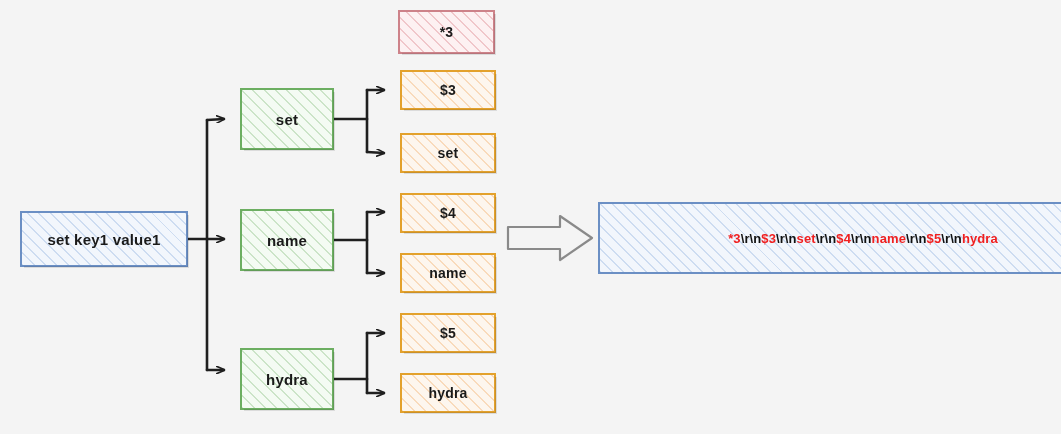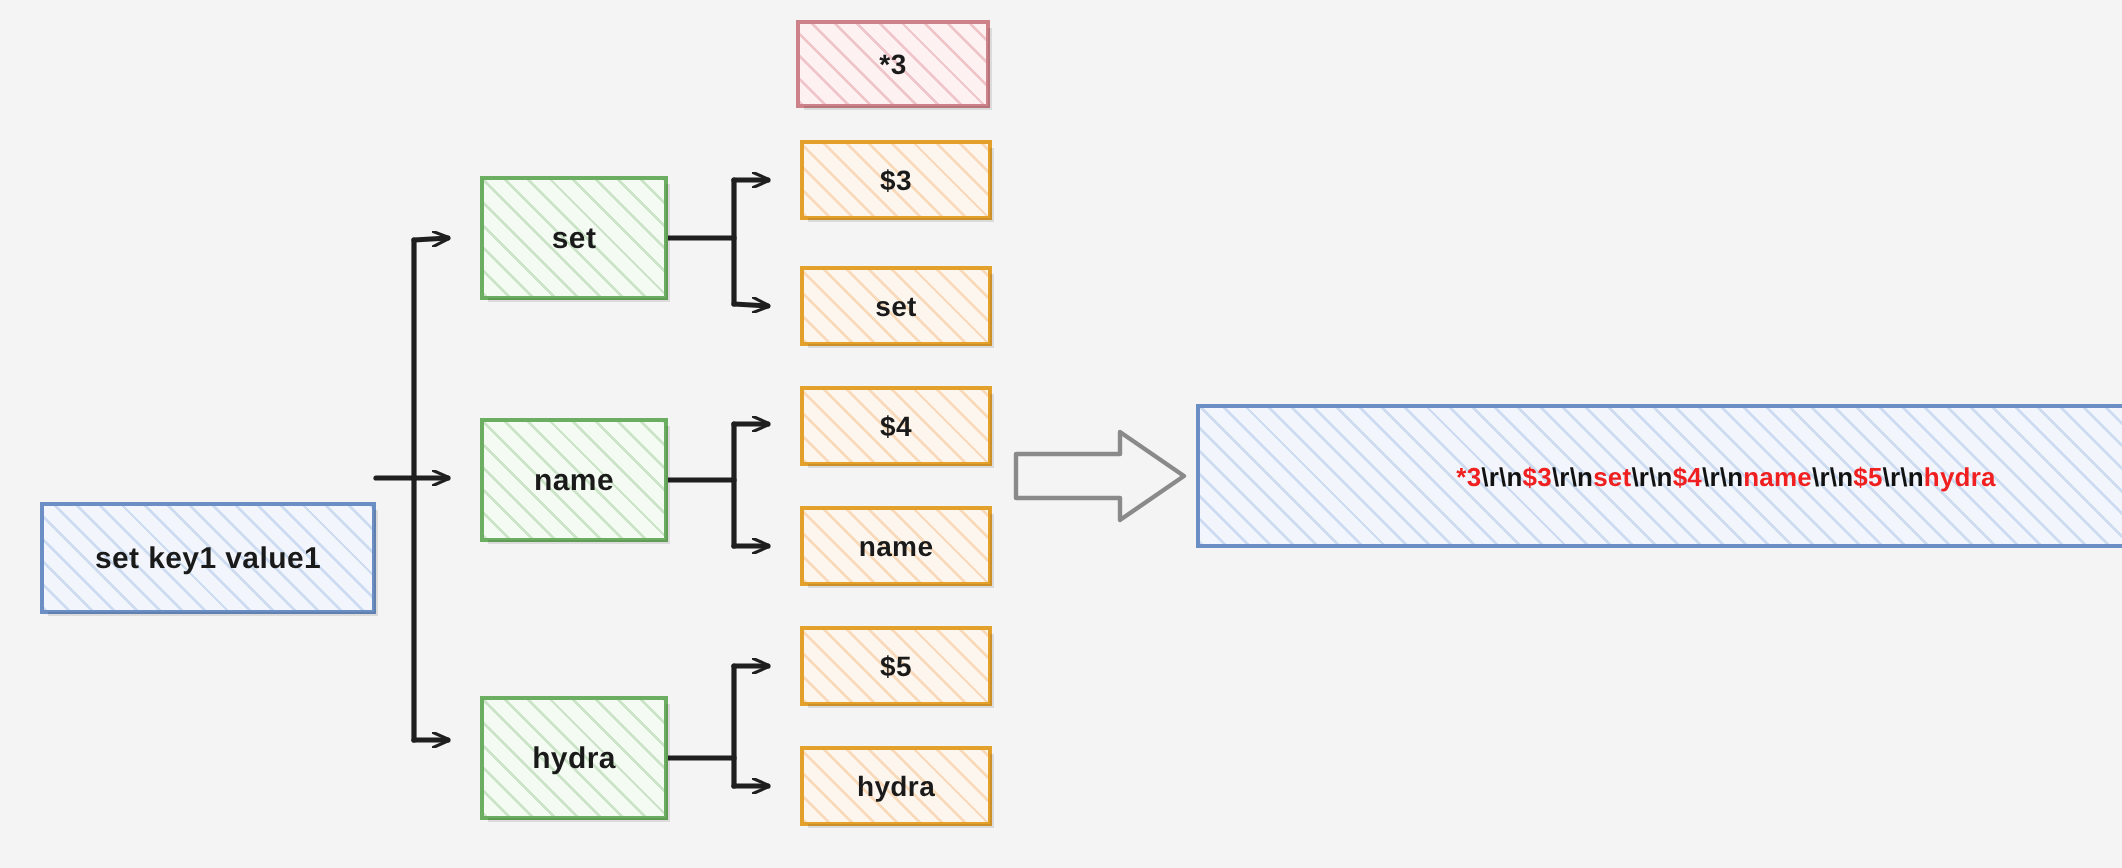--- a/index.html
+++ b/index.html
@@ -73,21 +73,21 @@
   }
   
   .sketch::after {
     content: "";
     position: absolute;
     left: 2px; top: 2px; right: -3px; bottom: -3px;
     border-right: 2px solid rgba(0,0,0,0.10);
     border-bottom: 2px solid rgba(0,0,0,0.10);
     pointer-events: none;
   }
-  .node-input  { left: 20px;  top: 211px; width: 168px; height: 56px; font-size: 15px; margin-top: 40px; }
+  .node-input  { left: 20px;  top: 211px; width: 168px; height: 56px; font-size: 15px; }
   .node-green  { width: 94px; height: 62px; font-size: 15px; }
   .g1 { left: 240px; top: 88px; }
   .g2 { left: 240px; top: 209px; }
   .g3 { left: 240px; top: 348px; }
   .node-orange { width: 96px; height: 40px; font-size: 14px; }
   .o1 { left: 400px; top: 70px; }
   .o2 { left: 400px; top: 133px; }
   .o3 { left: 400px; top: 193px; }
   .o4 { left: 400px; top: 253px; }
   .o5 { left: 400px; top: 313px; }

